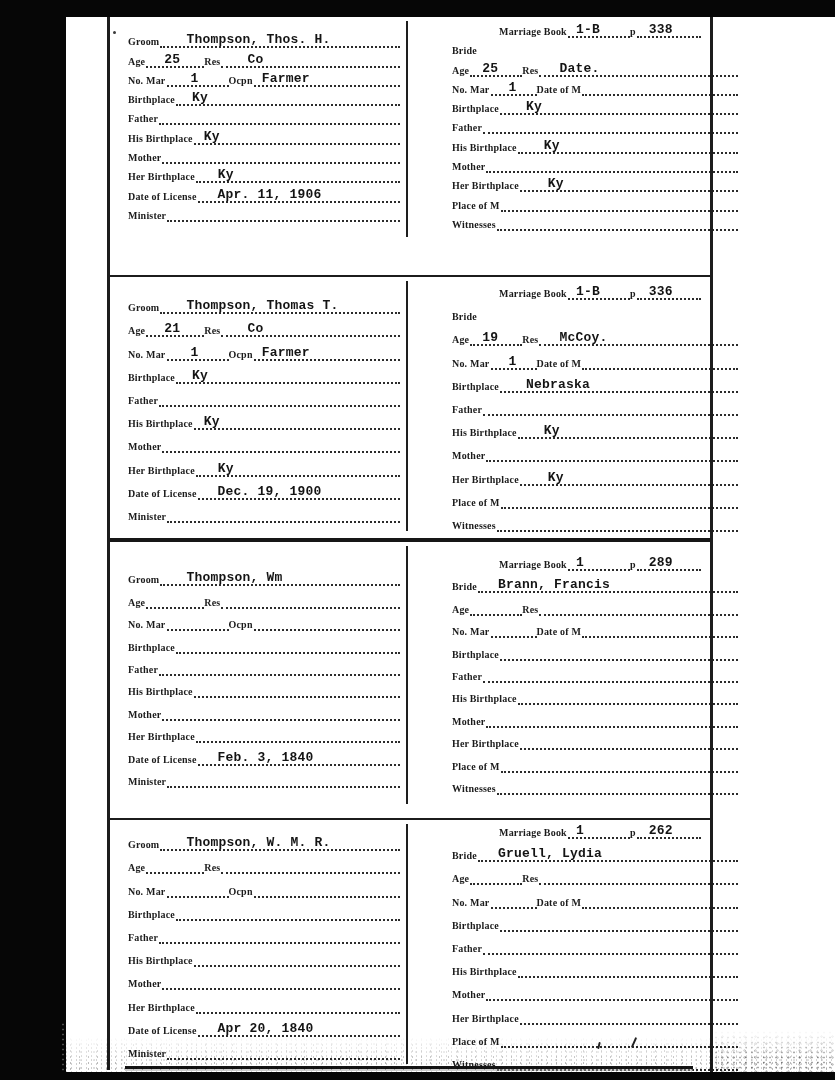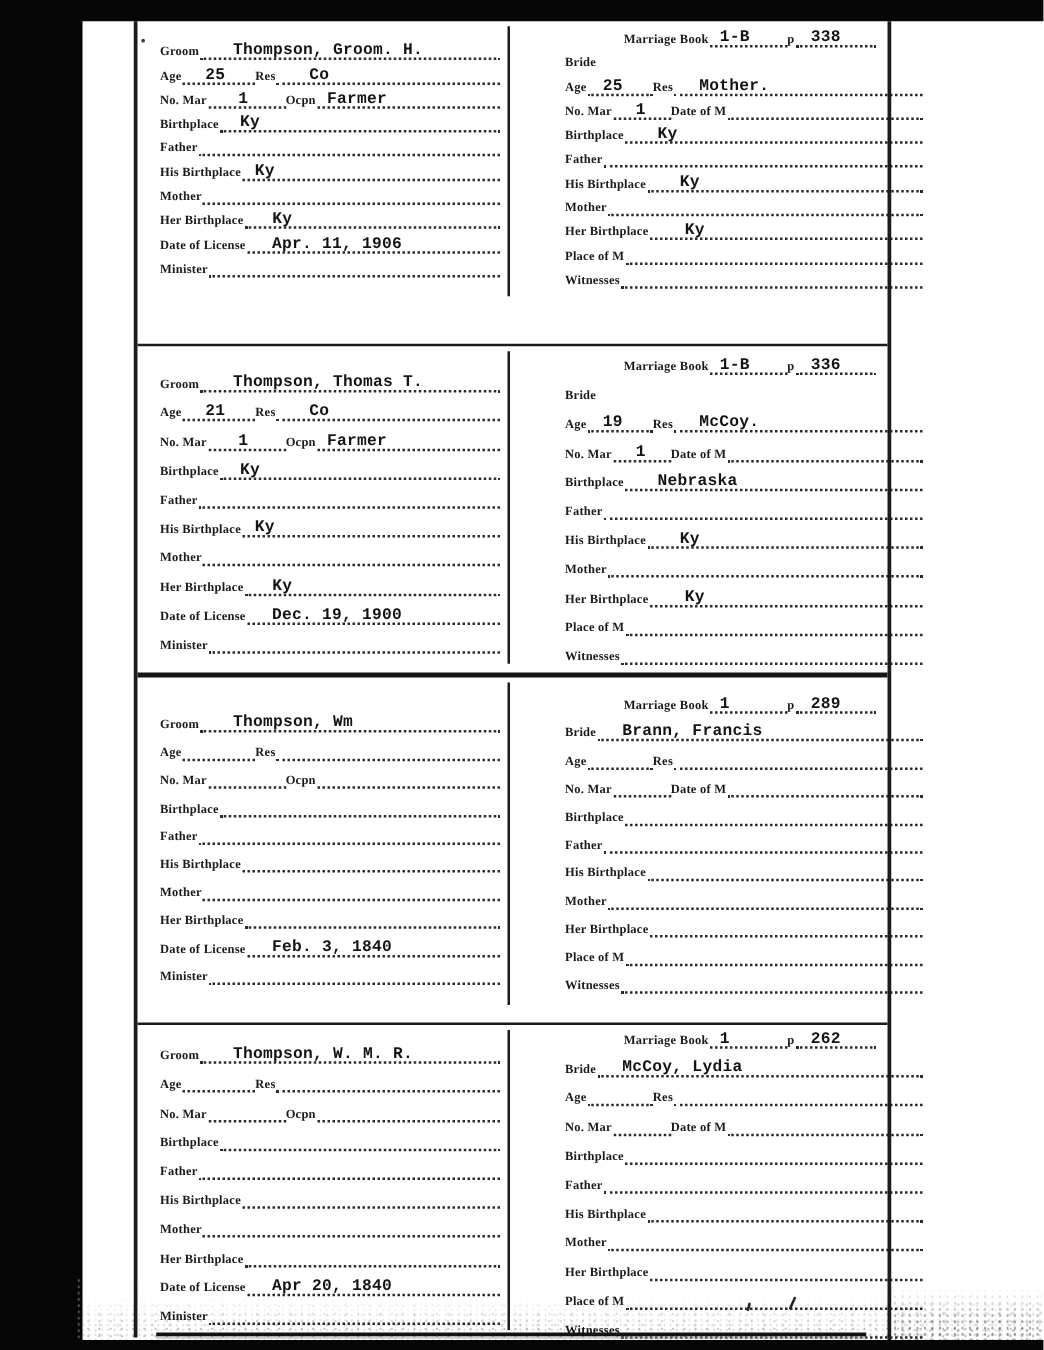--- a/index.html
+++ b/index.html
@@ -77,21 +77,21 @@
   <div id="bar-left" class="bar"></div>
 
   <div id="cards">
   <div class="card card-0">
     <div class="vdiv"></div>
 
     <div class="gcol">
       <div class="row">
         <span class="lbl">Groom</span>
         <span class="lead">
-              <span class="val i26">Thompson, Groom. H.</span>
+              <span class="val i26">Thompson, Thos. H.</span>
             </span>
       </div>
       <div class="row">
         <span class="lbl">Age</span>
         <span class="lead w58">
               <span class="val i18">25</span>
             </span>
         <span class="lbl">Res</span>
         <span class="lead">
               <span class="val i26">Co</span>
@@ -169,21 +169,21 @@
       <div class="row">
         <span class="lbl">Bride</span>
       </div>
       <div class="row">
         <span class="lbl">Age</span>
         <span class="lead w52">
               <span class="val i12">25</span>
             </span>
         <span class="lbl">Res</span>
         <span class="lead">
-              <span class="val i20">Mother.</span>
+              <span class="val i20">Date.</span>
             </span>
       </div>
       <div class="row">
         <span class="lbl">No. Mar</span>
         <span class="lead w46">
               <span class="val i18">1</span>
             </span>
         <span class="lbl">Date of M</span>
         <span class="lead">
               <span class="val"></span>
@@ -633,21 +633,21 @@
               <span class="val i8">1</span>
             </span>
         <span class="lbl">p</span>
         <span class="lead w64">
               <span class="val i12">262</span>
             </span>
       </div>
       <div class="row">
         <span class="lbl">Bride</span>
         <span class="lead">
-              <span class="val i20">McCoy, Lydia</span>
+              <span class="val i20">Gruell, Lydia</span>
             </span>
       </div>
       <div class="row">
         <span class="lbl">Age</span>
         <span class="lead w52">
               <span class="val i12"></span>
             </span>
         <span class="lbl">Res</span>
         <span class="lead">
               <span class="val i20"></span>

